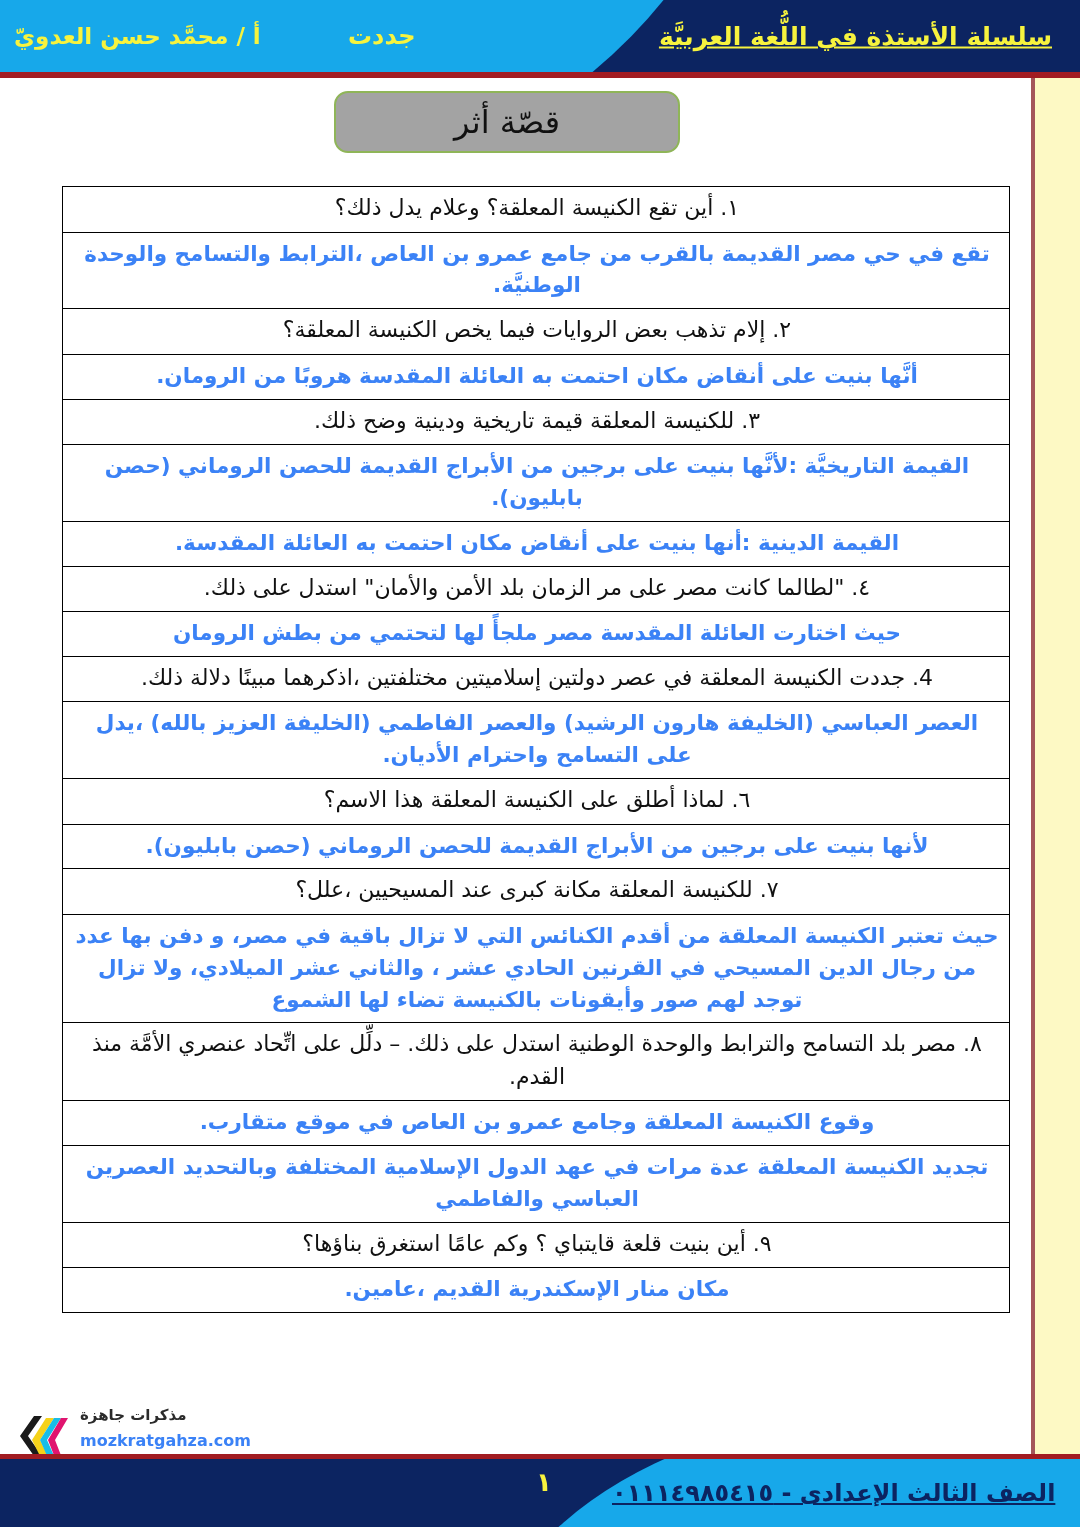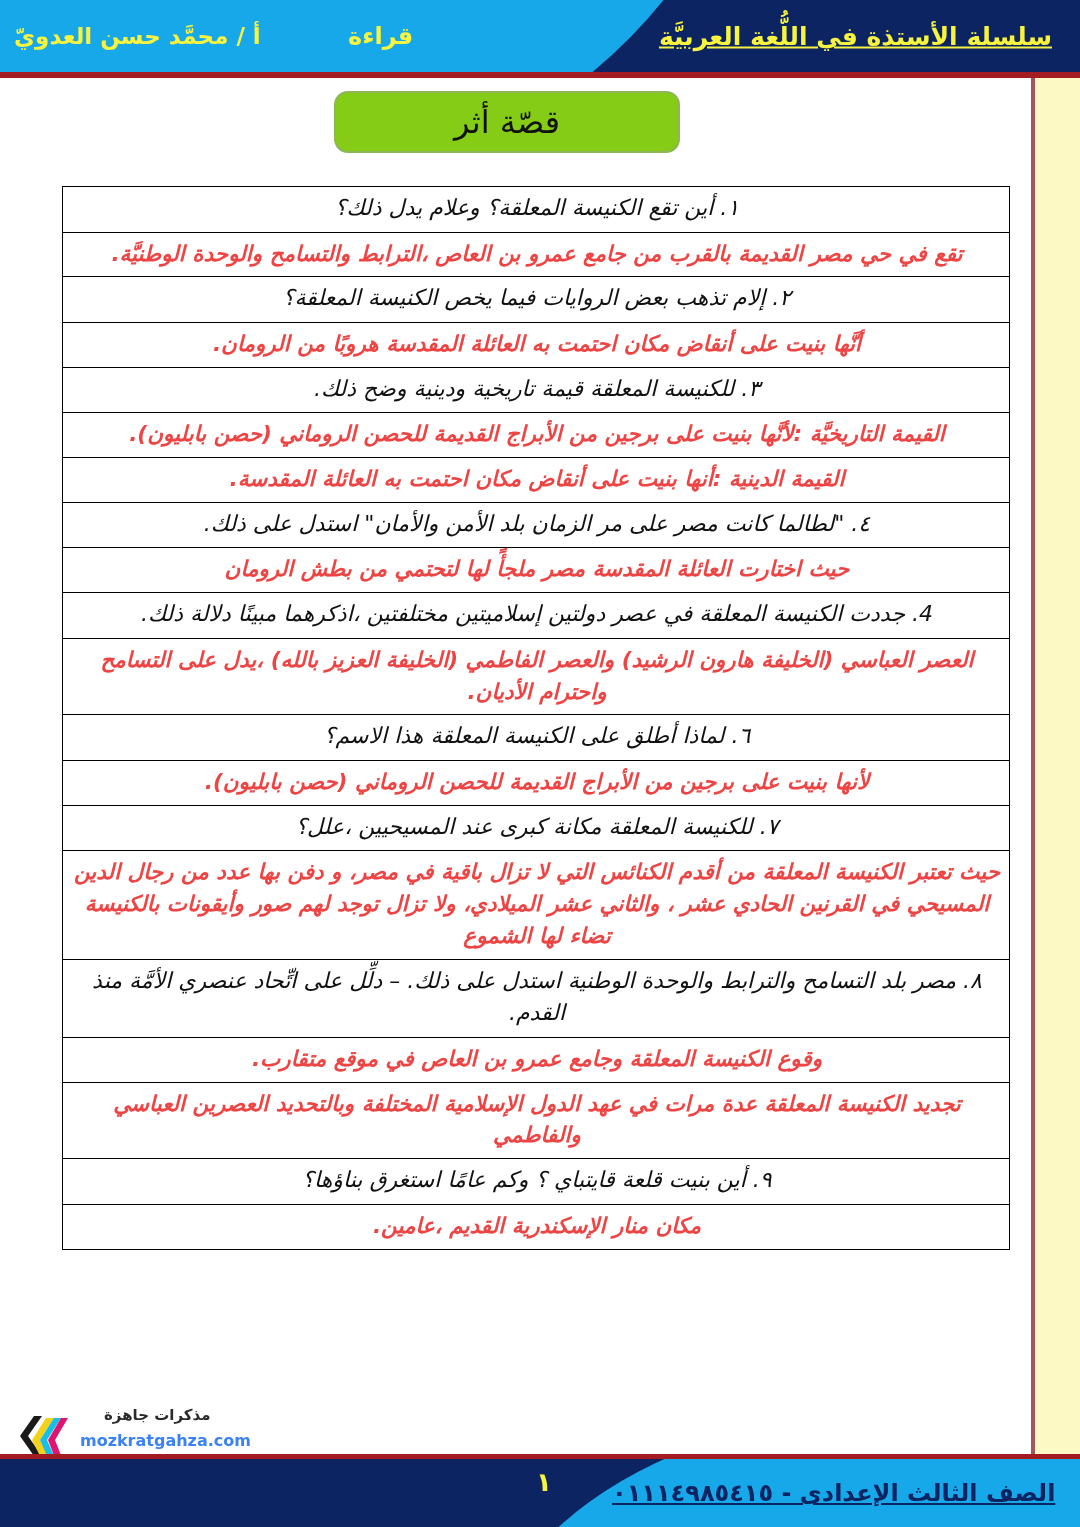--- a/index.html
+++ b/index.html
@@ -99,21 +99,21 @@
 
   
   .title-box {
     position: absolute;
     top: 91px;
     left: 334px;
     width: 346px;
     height: 62px;
     border: 2px solid #8fb558;
     border-radius: 14px;
-    background: #84cc16;
+    background: #a3a3a3;
     display: flex;
     align-items: center;
     justify-content: center;
   }
   .title-box-text {
     font-size: 32px;
     color: #111111;
     font-weight: normal;
   }
 
@@ -124,29 +124,28 @@
     right: 70px;
     width: 948px;
     border-collapse: collapse;
     table-layout: fixed;
   }
   .qa-table td {
     border: 1.6px solid #000000;
     padding: 5px 8px 7px 10px;
     vertical-align: top;
     line-height: 1.48;
-    font-style: italic;
   }
   .q-cell {
     color: #111111;
     font-size: 22px;
     text-align: center;
   }
   .a-cell {
-    color: #ef4444;
+    color: #3b82f6;
     font-size: 21.5px;
     font-weight: bold;
     text-align: center;
   }
 
   
   .logo {
     position: absolute;
     left: 18px;
     top: 1406px;
@@ -160,21 +159,20 @@
   }
   .logo-ar {
     position: absolute;
     left: 62px;
     top: 0px;
     color: #2b2b2b;
     font-size: 15px;
     font-weight: bold;
     letter-spacing: 1px;
     white-space: nowrap;
-    margin-left: 24px;
   }
   .logo-url {
     position: absolute;
     left: 62px;
     top: 25px;
     color: #3b82f6;
     font-size: 16px;
     font-weight: bold;
     direction: ltr;
     white-space: nowrap;
@@ -227,21 +225,21 @@
   }
 </style>
 </head>
 <body>
 
 <div class="page">
 
   <div class="header">
     <div class="header-curve"></div>
     <div class="header-title">سلسلة الأستذة في اللُّغة العربيَّة</div>
-    <div class="header-subject">قراءة</div>
+    <div class="header-subject">جددت</div>
     <div class="header-author">أ / محمَّد حسن العدويّ</div>
   </div>
   <div class="header-rule"></div>
 
   <div class="right-rule"></div>
   <div class="right-strip"></div>
 
   <div class="title-box">
     <span class="title-box-text">قصّة أثر</span>
   </div>

